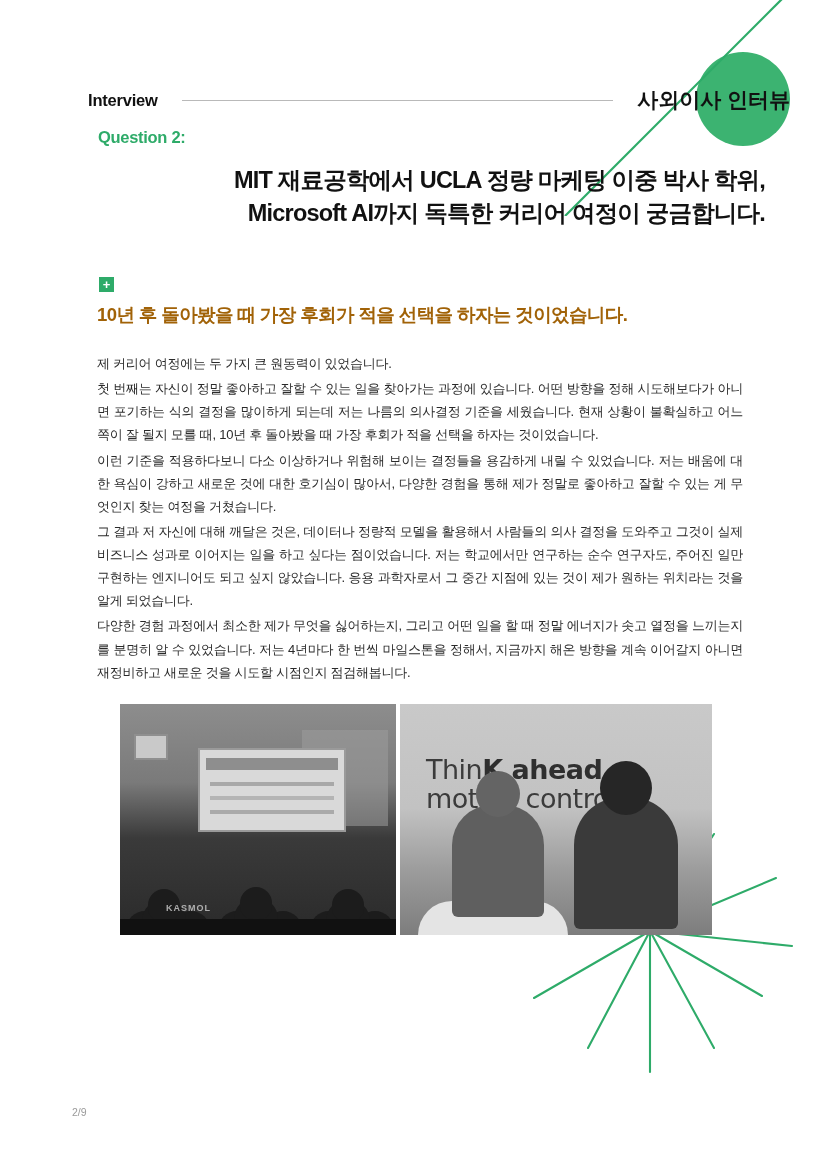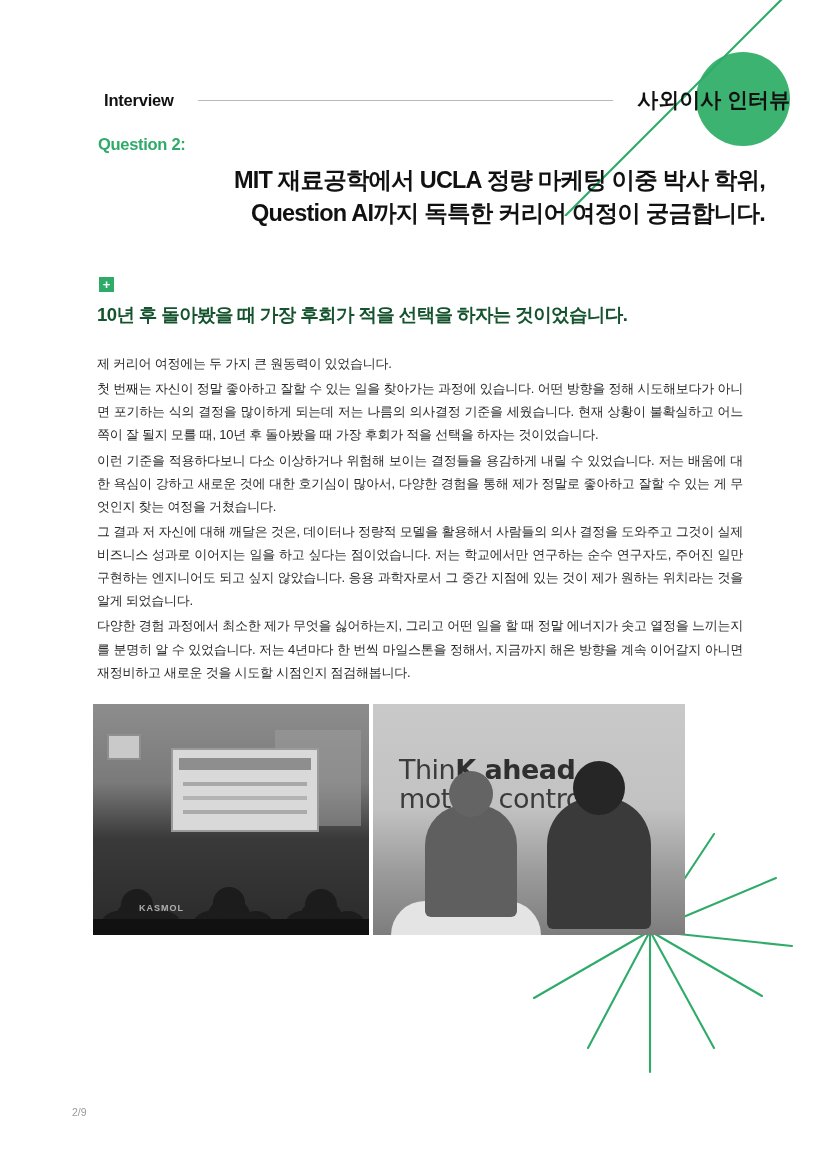--- a/index.html
+++ b/index.html
@@ -35,21 +35,21 @@
     right: 35px;
     bottom: 95px;
     width: 300px;
     height: 290px;
     z-index: 1;
   }
 
   
   .header {
     position: absolute;
-    left: 104px; right: 45px; top: 86px;
+    left: 88px; right: 45px; top: 86px;
     display: flex;
     align-items: center;
     z-index: 3;
   }
   .header-title {
     font-size: 16.5px;
     font-weight: bold;
     letter-spacing: -0.2px;
     color: #111;
     white-space: nowrap;
@@ -63,21 +63,21 @@
   .header-sub {
     font-size: 21px;
     font-weight: bold;
     color: #111;
     white-space: nowrap;
   }
 
   
   .q-label {
     position: absolute;
-    left: 98px; top: 135px;
+    left: 98px; top: 128px;
     font-size: 16.5px;
     font-weight: bold;
     color: #2eab69;
     letter-spacing: -0.3px;
     z-index: 3;
   }
   .q-title {
     position: absolute;
     left: 96px; top: 164px; right: 70px;
     font-size: 23.5px;
@@ -108,21 +108,21 @@
     transform: translateY(-0.5px);
   }
 
   
   .answer-head {
     position: absolute;
     left: 97px; top: 302px; right: 80px;
     font-size: 18.5px;
     font-weight: bold;
     letter-spacing: -0.6px;
-    color: #14532d;
+    color: #a16207;
     z-index: 3;
   }
 
   
   .body-copy {
     position: absolute;
     left: 97px; top: 352px;
     width: 646px;
     z-index: 3;
   }
@@ -142,21 +142,21 @@
     width: 648px; height: 231px;
     display: flex;
     gap: 4px;
     z-index: 3;
   }
   .photo {
     position: relative;
     overflow: hidden;
     filter: grayscale(100%);
   }
-  .photo-left { width: 276px; height: 231px; background: #6f6f6f; }
+  .photo-left { width: 276px; height: 231px; background: #6f6f6f; margin-left: 27px; }
   .photo-right { width: 312px; height: 231px; background: #8a8a8a; }
 
   
   .pl-wall {
     position: absolute; inset: 0;
     background: linear-gradient(180deg,#8d8d8d 0%, #7a7a7a 34%, #3a3a3a 58%, #2a2a2a 100%);
   }
   .pl-screen {
     position: absolute;
     left: 78px; top: 44px;
@@ -304,21 +304,21 @@
 
 <div class="header">
   <div class="header-title">Interview</div>
   <div class="header-rule"></div>
   <div class="header-sub">사외이사 인터뷰</div>
 </div>
 
 <div class="q-label">Question 2:</div>
 <div class="q-title">
   <div>MIT 재료공학에서 UCLA 정량 마케팅 이중 박사 학위,</div>
-  <div>Question AI까지 독특한 커리어 여정이  궁금합니다.</div>
+  <div>Microsoft AI까지 독특한 커리어 여정이  궁금합니다.</div>
 </div>
 
 <div class="plus-box">
   <span>+</span>
 </div>
 
 <div class="answer-head">10년 후 돌아봤을 때 가장 후회가 적을 선택을 하자는 것이었습니다.</div>
 
 <div class="body-copy">
   <p>제 커리어 여정에는 두 가지 큰 원동력이 있었습니다.</p>

